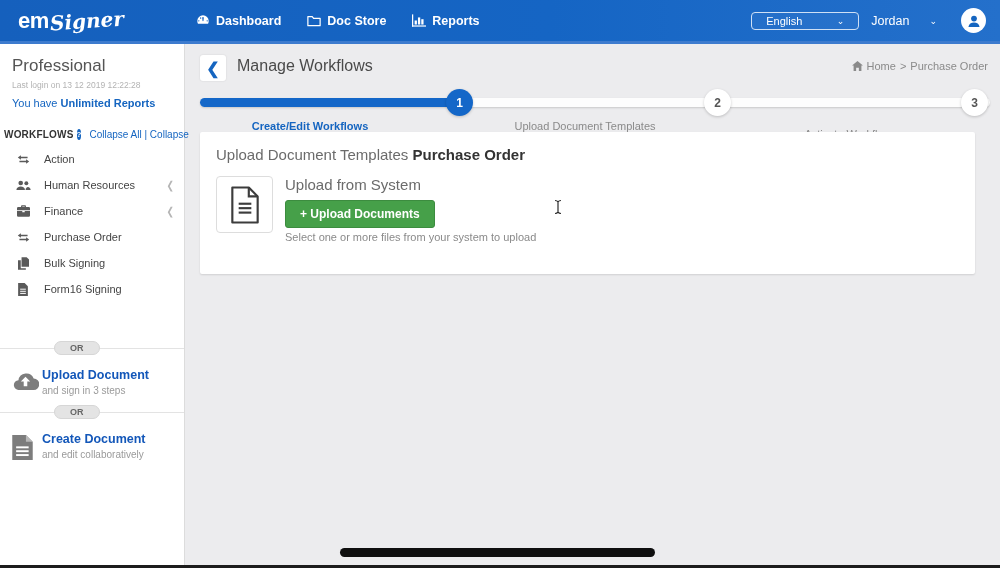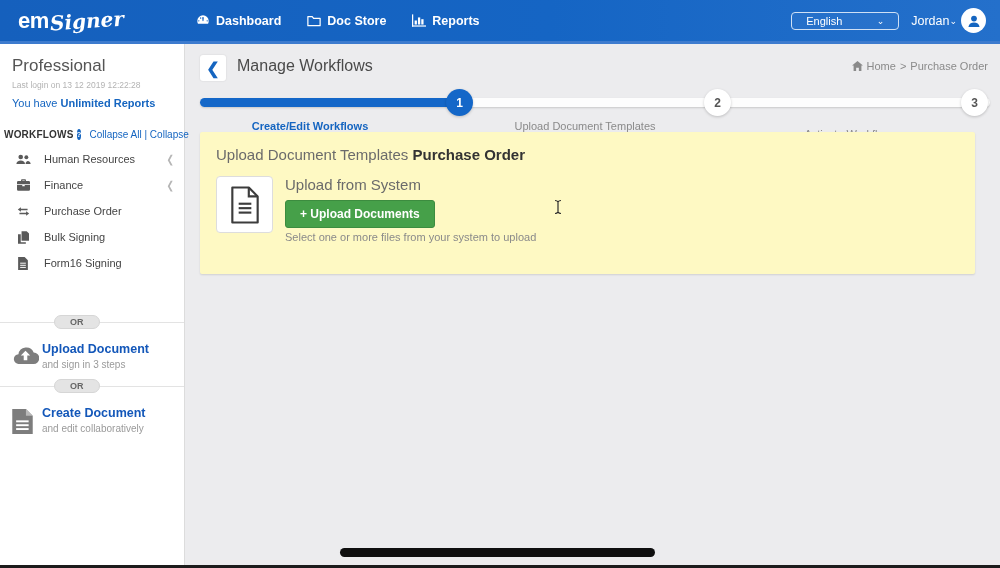--- a/index.html
+++ b/index.html
@@ -12,21 +12,21 @@
             border-bottom:3px solid #3d7bce; display:flex; align-items:center; color:#fff; z-index:5; }
   .logo { display:flex; align-items:baseline; margin-left:18px; width:160px; }
   .logo-em { font-size:22px; font-weight:bold; letter-spacing:-0.5px; }
   .logo-signer { font-family:"DejaVu Serif", serif; font-style:italic; font-weight:bold; font-size:20px; margin-left:1px; transform:rotate(-4deg); }
   .nav-items { display:flex; gap:26px; margin-left:18px; }
   .nav-item { display:flex; align-items:center; gap:6px; font-size:12.5px; font-weight:bold; cursor:pointer; }
   .nav-item svg { display:block; }
   .nav-right { margin-left:auto; display:flex; align-items:center; gap:12px; margin-right:14px; }
   .lang-select { display:flex; align-items:center; justify-content:space-between; width:108px; height:18px;
                  border:1px solid #cfe0f5; border-radius:4px; padding:0 14px; font-size:11px; color:#fff; cursor:pointer; background:rgba(255,255,255,0.04); }
-  .user { display:flex; align-items:center; gap:0; font-size:12.5px; cursor:pointer; }
+  .user { display:flex; align-items:center; gap:20px; font-size:12.5px; cursor:pointer; }
   .avatar { width:25px; height:25px; background:#fff; border-radius:50%; display:flex; align-items:center; justify-content:center; margin-left:4px; }
 
   
   .sidebar { position:absolute; left:0; top:44px; width:185px; height:521px; background:#fff;
              border-right:1px solid #dcdcdc; z-index:4; }
   .plan-name { font-size:17px; color:#555; padding:12px 0 0 12px; }
   .last-login { font-size:8.5px; color:#b3b3b3; padding:4px 0 0 12px; }
   .storage { font-size:11px; color:#1565c0; padding:7px 0 0 12px; }
   .storage b { font-weight:bold; }
   .wf-header { display:flex; align-items:center; padding:20px 16px 6px 4px; }
@@ -66,21 +66,21 @@
   .step-circle { position:absolute; top:-1px; width:27px; height:27px; border-radius:50%; display:flex; align-items:center;
                  justify-content:center; font-size:12px; font-weight:bold; box-shadow:0 1px 3px rgba(0,0,0,0.2); }
   .step-circle.active { background:#1467c8; color:#fff; }
   .step-circle.inactive { background:#fff; color:#555; }
   .c1 { left:261px; } .c2 { left:519px; } .c3 { left:776px; }
   .step-label { position:absolute; top:30px; font-size:11px; text-align:center; width:240px; }
   .step-label.active { color:#1565c0; font-weight:bold; }
   .step-label.inactive { color:#8a8a8a; }
   .l1 { left:5px; } .l2 { left:280px; } .l3 { left:543px;margin-top:8px; }
 
-  .card { position:absolute; left:15px; top:88px; width:775px; height:142px; background:#fef9c3; border-radius:2px;
+  .card { position:absolute; left:15px; top:88px; width:775px; height:142px; background:#ffffff; border-radius:2px;
           box-shadow:0 1px 2px rgba(0,0,0,0.12); padding:14px 16px; }
   .card-title { font-size:15px; color:#6b6b6b; }
   .card-title b { color:#333; font-weight:bold; }
   .upload-row { display:flex; margin-top:13px; }
   .doc-box { width:57px; height:57px; border:1px solid #ddd; border-radius:4px; display:flex; align-items:center;
              justify-content:center; background:#fff; }
   .upload-col { margin-left:12px; }
   .upload-heading { font-size:15px; color:#6b6b6b; }
   .upload-btn { margin-top:7px; background:#46a049; border:1px solid #3c8c3f; color:#fff; font-size:12px; font-weight:bold;
                 padding:6px 14px; border-radius:3px; cursor:pointer; font-family:"Liberation Sans", sans-serif; }
@@ -156,20 +156,29 @@
     <div class="last-login">Last login on 13 12 2019 12:22:28</div>
     <div class="storage"><span>You have </span><b>Unlimited Reports</b></div>
 
     <div class="wf-header">
       <span class="wf-title">WORKFLOWS</span>
       <span class="q-icon">?</span>
       <span class="wf-links">Collapse All | Collapse</span>
     </div>
 
     <div class="menu">
+      <div class="menu-item">
+        <span class="mi-icon">
+            <svg width="13" height="11" viewBox="0 0 16 13">
+              <path d="M13 3H4.8V1.2L1 4l3.8 2.8V5H13z"></path>
+              <path d="M3 10h8.2v1.8L15 9l-3.8-2.8V8H3z"></path>
+            </svg>
+          </span>
+        <span class="menu-label">Action</span>
+      </div>
       <div class="menu-item">
         <span class="mi-icon">
             <svg width="15" height="11" viewBox="0 0 20 14">
               <circle cx="6.3" cy="3.6" r="3.1"></circle>
               <circle cx="13.8" cy="3.9" r="2.6"></circle>
               <path d="M.5 13c0-3 2.7-4.6 5.8-4.6S12 10 12 13z"></path>
               <path d="M12.8 13c0-2.2 1.3-3.6 3.1-3.9 1.9.3 3.6 1.7 3.6 3.9z"></path>
             </svg>
           </span>
         <span class="menu-label">Human Resources</span>

